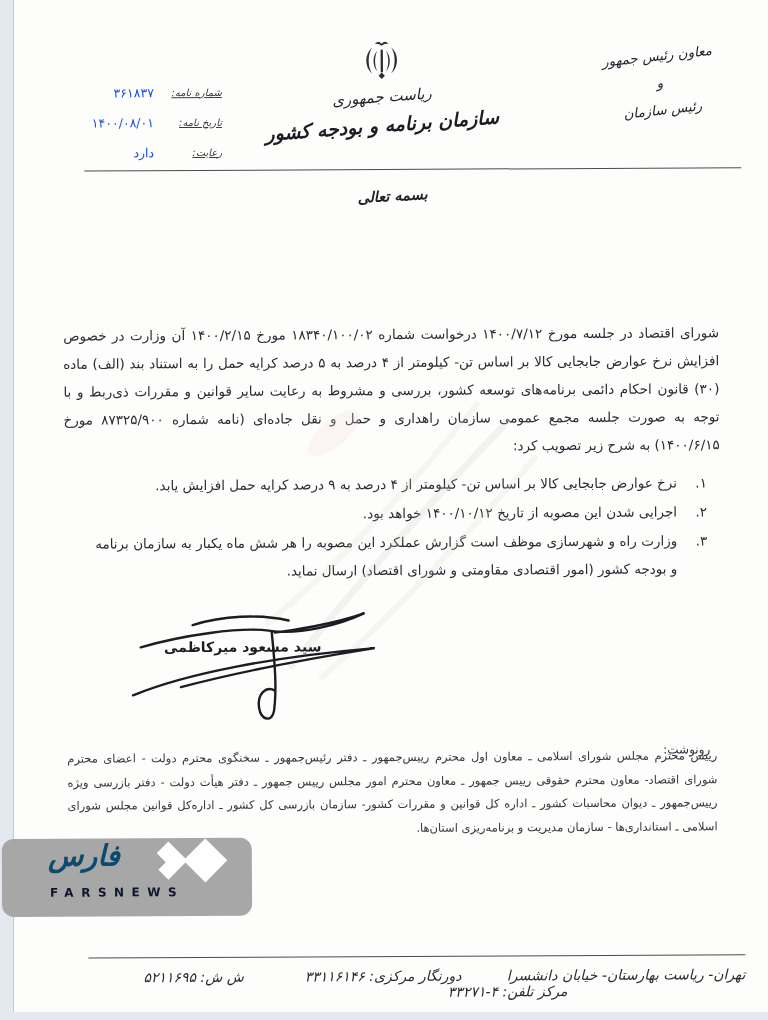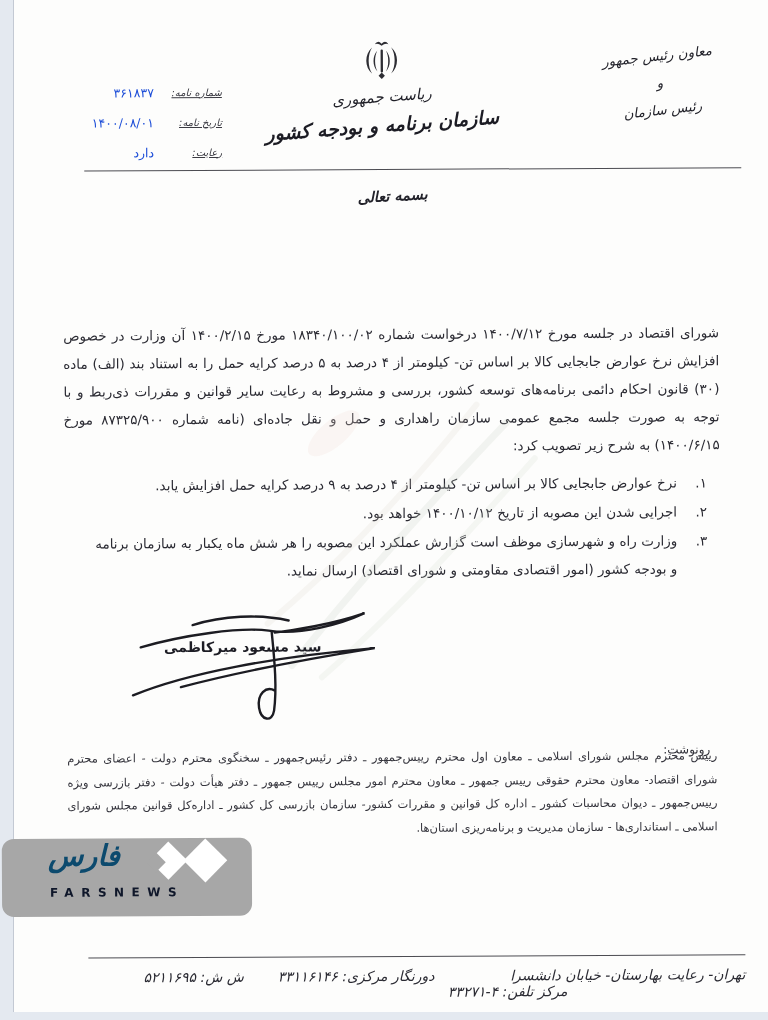--- a/index.html
+++ b/index.html
@@ -73,21 +73,21 @@
   .d2{width:31px;height:31px;left:188px;top:7px;}
   .d-notch{position:absolute;width:14px;height:14px;left:147px;top:17px;
     background:#a7a7a7;transform:rotate(45deg);}
   .badge-latin{position:absolute;left:48px;top:47px;font-size:12px;font-weight:bold;
     letter-spacing:7.5px;color:#0f172a;}
 
   
   .footer-item{position:absolute;top:968px;font-style:italic;font-size:14px;color:#2b2b33;white-space:nowrap;}
   .f-address{right:26px;}
   .f-phone{right:204px;margin-top:16px;}
-  .f-fax{right:337px;}
+  .f-fax{right:310px;}
   .f-sh{left:127px;}
 
   .watermark{position:absolute;left:235px;top:365px;width:300px;height:320px;opacity:.45;pointer-events:none;}
 </style>
 </head>
 <body>
 
 <div class="page">
   <div class="content">
 
@@ -175,19 +175,19 @@
 
     <div class="badge">
       <div class="badge-fa">فارس</div>
       <div class="diamond d1"></div>
       <div class="diamond d2"></div>
       <div class="d-notch"></div>
       <div class="badge-latin">FARSNEWS</div>
     </div>
 
     <div class="rule rule-bottom"></div>
-    <div class="footer-item f-address" dir="rtl">تهران- رعایت بهارستان- خیابان دانشسرا</div>
+    <div class="footer-item f-address" dir="rtl">تهران- ریاست بهارستان- خیابان دانشسرا</div>
     <div class="footer-item f-phone" dir="rtl">مرکز تلفن: ۴-۳۳۲۷۱</div>
     <div class="footer-item f-fax" dir="rtl">دورنگار مرکزی: ۳۳۱۱۶۱۴۶</div>
     <div class="footer-item f-sh" dir="rtl">ش ش: ۵۲۱۱۶۹۵</div>
 
   </div>
 </div>
 
 </body></html>

